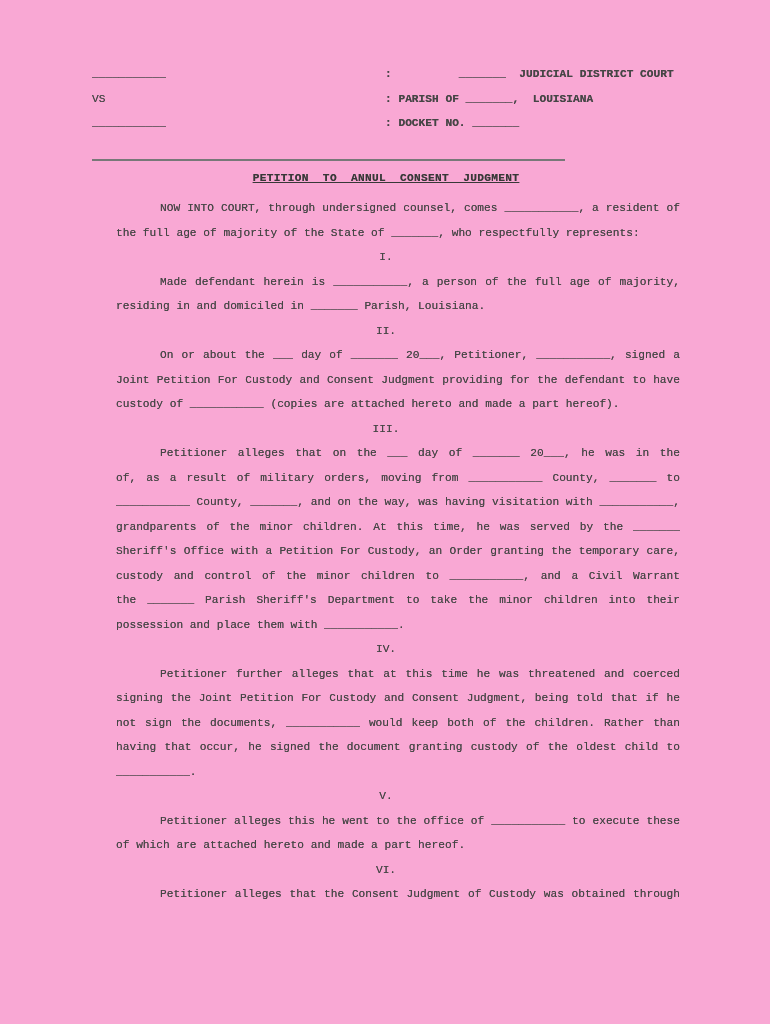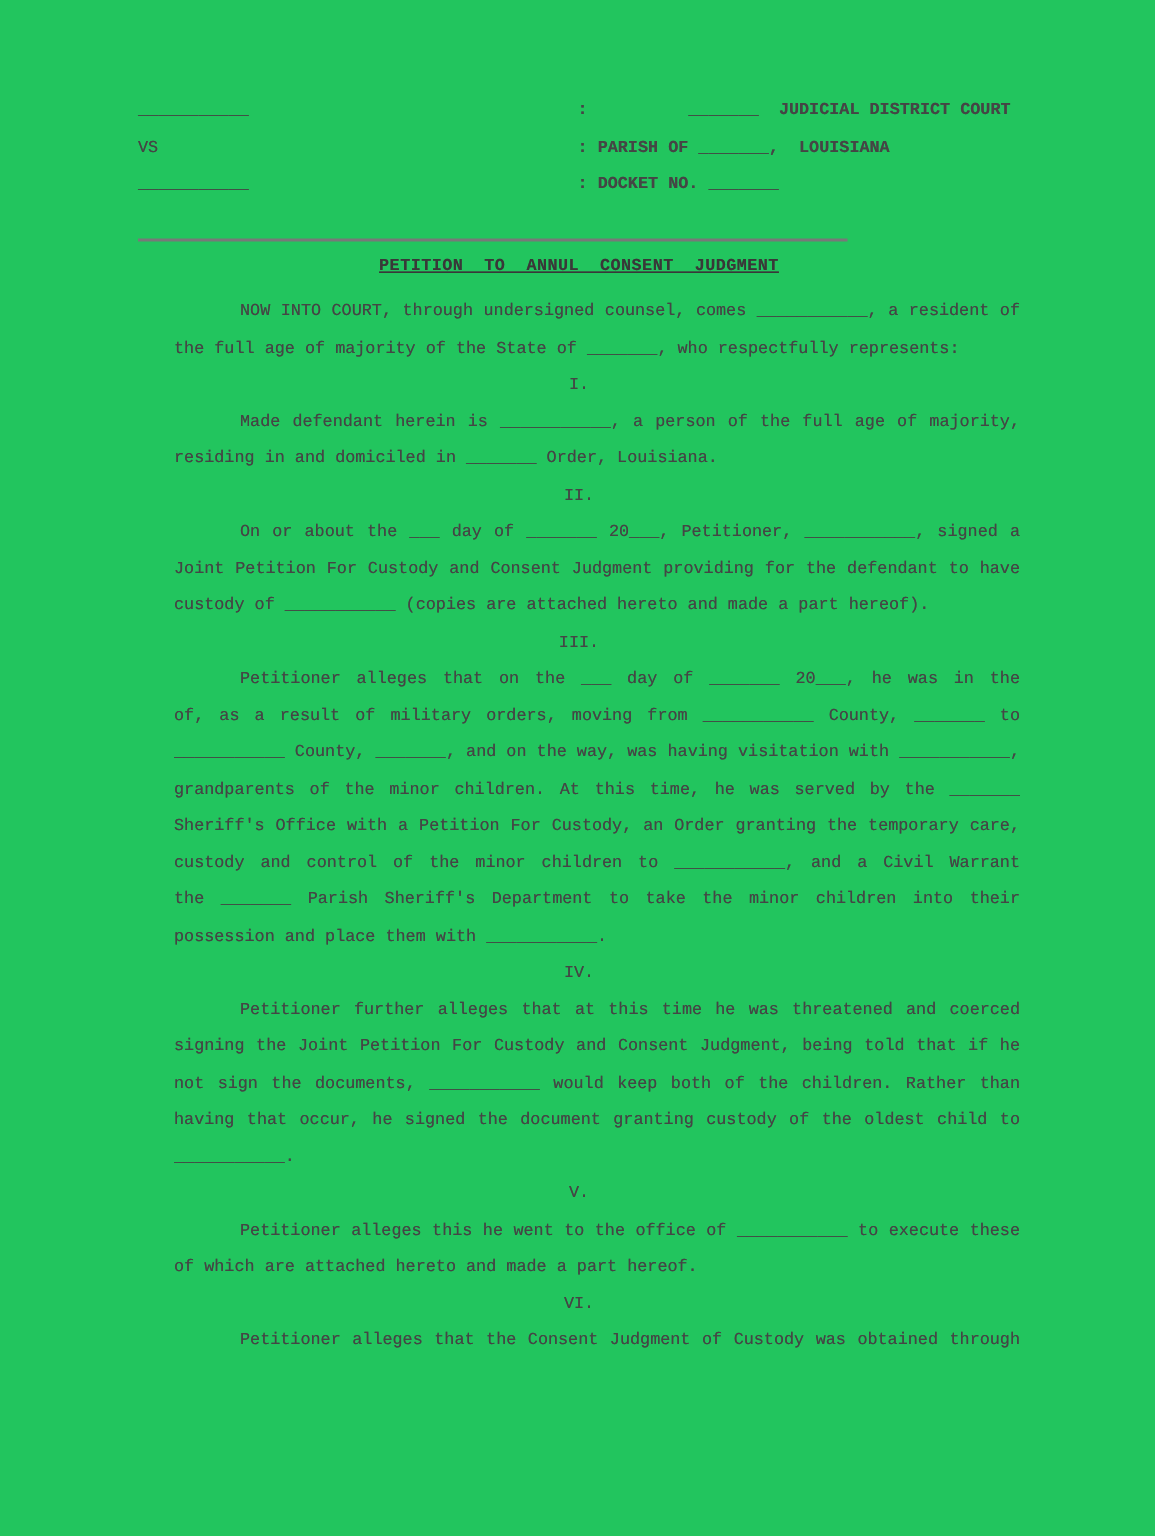--- a/index.html
+++ b/index.html
@@ -1,20 +1,20 @@
 <!DOCTYPE html>
 <html><head>
 <meta charset="utf-8">
 <style>
   html,body{margin:0;padding:0;background:#ffffff;}
   .page{
     position:relative;
     width:770px;
     height:1024px;
-    background:#22c55e;
+    background:#f9a8d4;
     box-sizing:border-box;
     padding:62px 0 0 92px;
     overflow:hidden;
     font-family:"Liberation Mono","DejaVu Sans Mono",monospace;
     font-size:11.2px;
     color:#454545;
     text-shadow:0 0 0.4px rgba(70,70,70,.75);
   }
   .content{width:588px;}
   
@@ -58,21 +58,21 @@
 
     <div class="rule"></div>
 
     <div class="title">PETITION  TO  ANNUL  CONSENT  JUDGMENT</div>
 
     <div class="docbody" id="docbody">
         <div class="line ind">NOW INTO COURT, through undersigned counsel, comes ___________, a resident of</div>
         <div class="line last">the full age of majority of the State of _______, who respectfully represents:</div>
         <div class="roman">I.</div>
         <div class="line ind">Made defendant herein is ___________, a person of the full age of majority,</div>
-        <div class="line last">residing in and domiciled in _______ Order, Louisiana.</div>
+        <div class="line last">residing in and domiciled in _______ Parish, Louisiana.</div>
         <div class="roman">II.</div>
         <div class="line ind">On or about the ___ day of _______ 20___, Petitioner, ___________, signed a</div>
         <div class="line">Joint Petition For Custody and Consent Judgment providing for the defendant to have</div>
         <div class="line last">custody of ___________ (copies are attached hereto and made a part hereof).</div>
         <div class="roman">III.</div>
         <div class="line ind">Petitioner alleges that on the ___ day of _______ 20___, he was in the process</div>
         <div class="line">of, as a result of military orders, moving from ___________ County, _______ to</div>
         <div class="line">___________ County, _______, and on the way, was having visitation with ___________,</div>
         <div class="line">grandparents of the minor children.  At this time, he was served by the _______ Parish</div>
         <div class="line">Sheriff's Office with a Petition For Custody, an Order granting the temporary care,</div>

